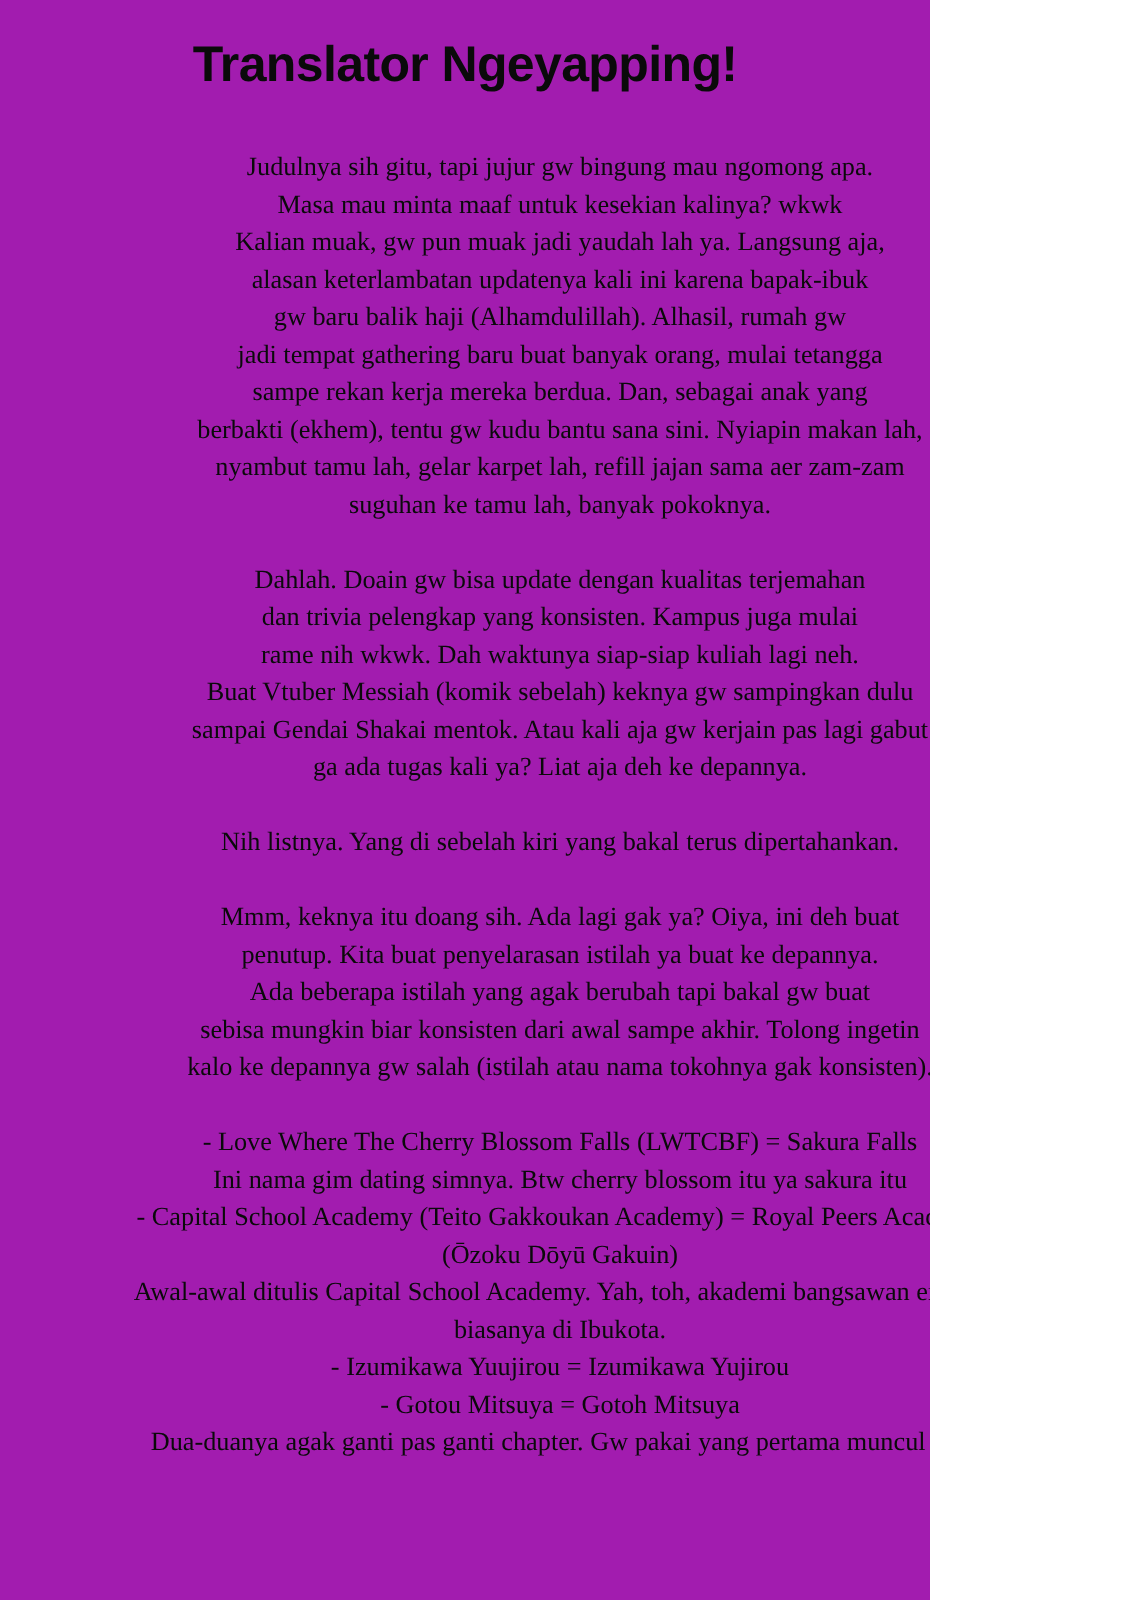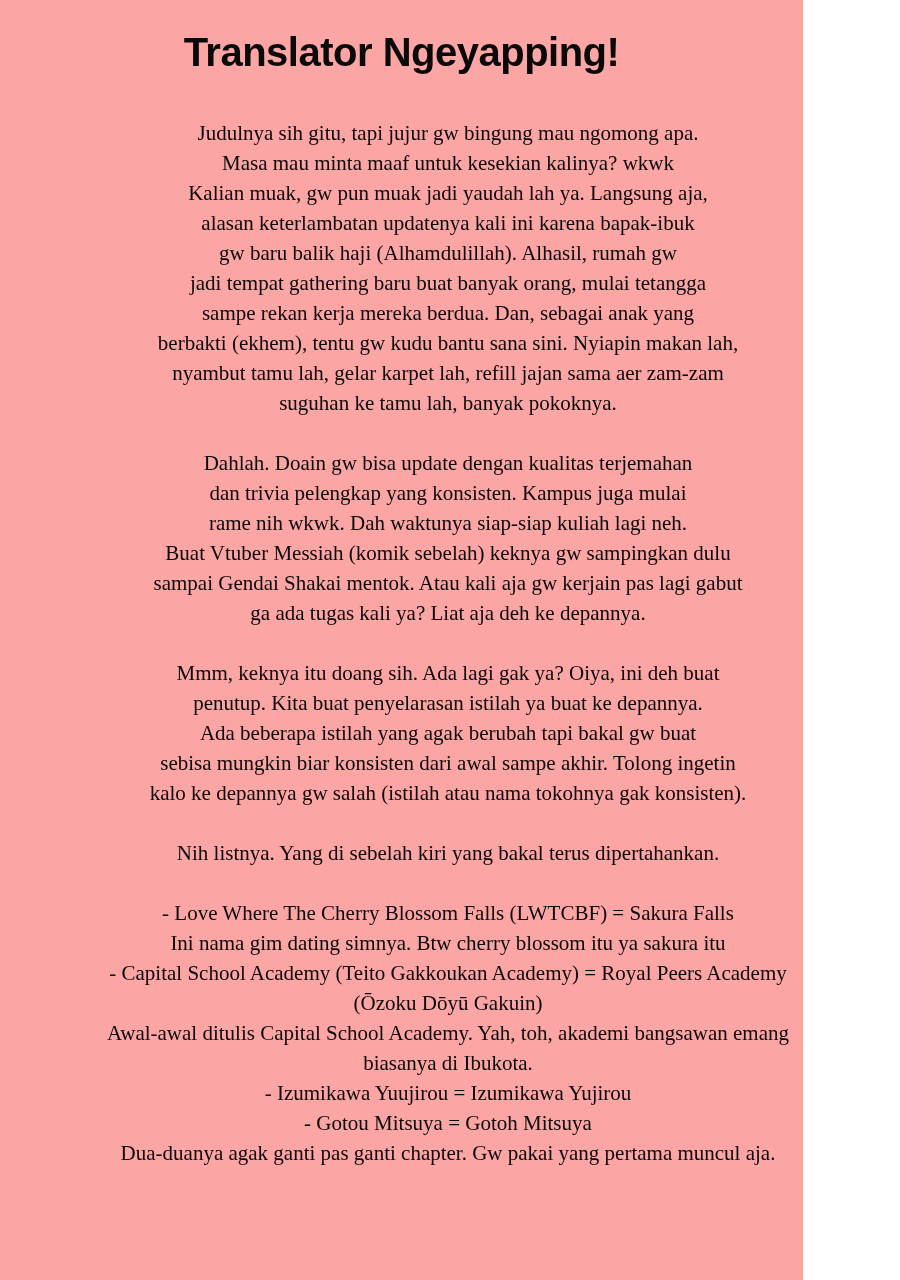--- a/index.html
+++ b/index.html
@@ -2,23 +2,23 @@
 <html><head>
 <meta charset="utf-8">
 <style>
   html, body {
     margin: 0;
     padding: 0;
     background: #ffffff;
   }
   .page {
     position: relative;
-    width: 803px;
+    width: 744px;
     height: 1280px;
-    background: #fca5a5;
+    background: #a21caf;
     color: #0a0a0a;
     overflow: hidden;
     font-family: "Liberation Serif", serif;
   }
   .page-title {
     margin: 0;
     padding-top: 30px;
     text-align: center;
     font-family: "Liberation Sans", sans-serif;
     font-weight: 700;
@@ -64,27 +64,27 @@
 nyambut tamu lah, gelar karpet lah, refill jajan sama aer zam-zam
 suguhan ke tamu lah, banyak pokoknya.</div>
 
     <div class="para">Dahlah. Doain gw bisa update dengan kualitas terjemahan
 dan trivia pelengkap yang konsisten. Kampus juga mulai
 rame nih wkwk. Dah waktunya siap-siap kuliah lagi neh.
 Buat Vtuber Messiah (komik sebelah) keknya gw sampingkan dulu
 sampai Gendai Shakai mentok. Atau kali aja gw kerjain pas lagi gabut
 ga ada tugas kali ya? Liat aja deh ke depannya.</div>
 
+    <div class="para">Nih listnya. Yang di sebelah kiri yang bakal terus dipertahankan.</div>
+
     <div class="para">Mmm, keknya itu doang sih. Ada lagi gak ya? Oiya, ini deh buat
 penutup. Kita buat penyelarasan istilah ya buat ke depannya.
 Ada beberapa istilah yang agak berubah tapi bakal gw buat
 sebisa mungkin biar konsisten dari awal sampe akhir. Tolong ingetin
 kalo ke depannya gw salah (istilah atau nama tokohnya gak konsisten).</div>
-
-    <div class="para">Nih listnya. Yang di sebelah kiri yang bakal terus dipertahankan.</div>
 
     <div class="para">- Love Where The Cherry Blossom Falls (LWTCBF) = Sakura Falls
 Ini nama gim dating simnya. Btw cherry blossom itu ya sakura itu
 - Capital School Academy (Teito Gakkoukan Academy) =  Royal Peers Academy
 (Ōzoku Dōyū Gakuin)
 Awal-awal ditulis Capital School Academy. Yah, toh, akademi bangsawan emang
 biasanya di Ibukota.
 - Izumikawa Yuujirou = Izumikawa Yujirou
 - Gotou Mitsuya = Gotoh Mitsuya
 Dua-duanya agak ganti pas ganti chapter. Gw pakai yang pertama muncul aja.</div>

